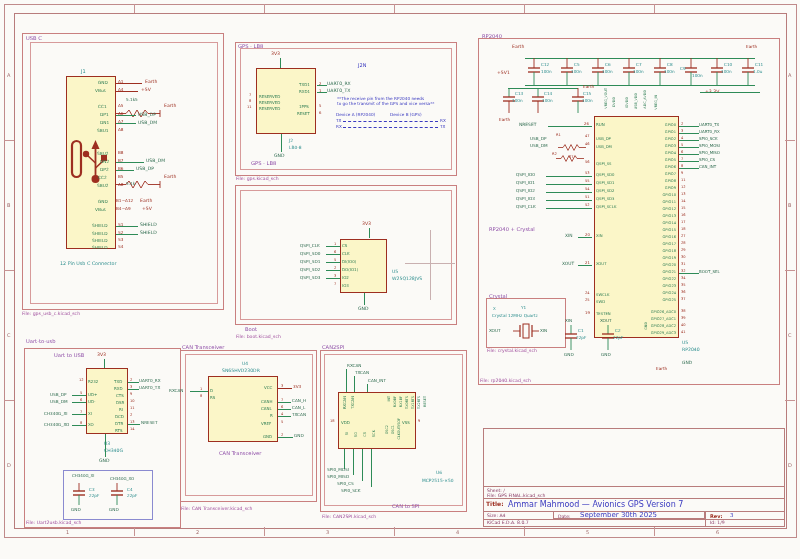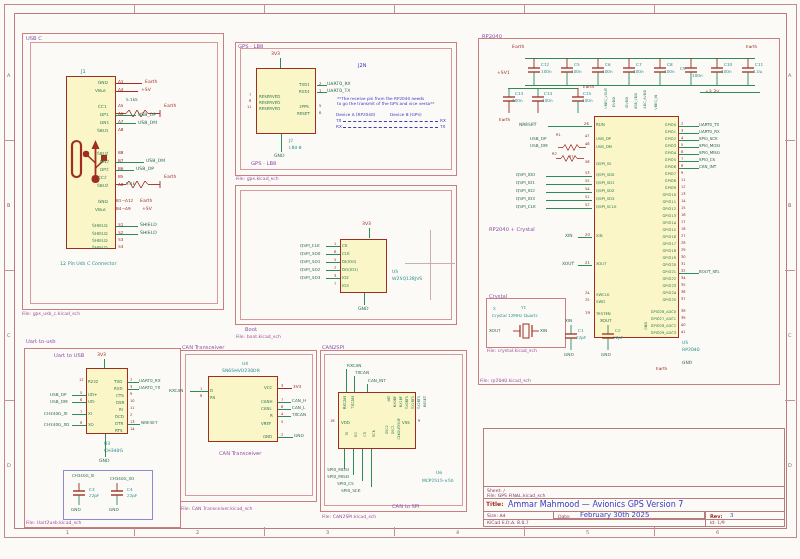--- a/index.html
+++ b/index.html
@@ -810,19 +810,19 @@
   <div class="tb" style="left:483px;top:519px;width:302px;height:8px;"></div>
   <div class="tb" style="left:705px;top:511px;width:80px;height:16px;"></div>
   <div class="tb" style="left:553px;top:511px;width:152px;height:8px;"></div>
 
   <div class="tbtext" style="left:487px;top:488px;">Sheet: /</div>
   <div class="tbtext" style="left:487px;top:493px;">File: GPS FINAL.kicad_sch</div>
   <div class="tbtitle" style="left:486px;top:500px;">Title:</div>
   <div class="tbtitleval" style="left:508px;top:500px;">Ammar Mahmood — Avionics GPS Version 7</div>
   <div class="tbtext" style="left:487px;top:513px;">Size: A4</div>
   <div class="tbtext" style="left:558px;top:514px;">Date:</div>
-  <div class="tbdateval" style="left:580px;top:511px;">February 30th 2025</div>
+  <div class="tbdateval" style="left:580px;top:511px;">September 30th 2025</div>
   <div class="tbrev" style="left:710px;top:513px;">Rev:</div>
   <div class="tbrevval" style="left:730px;top:512px;">3</div>
   <div class="tbtext" style="left:487px;top:520px;">KiCad E.D.A.  8.0.7</div>
   <div class="tbtext" style="left:710px;top:520px;">Id: 1/9</div>
 
 </div>
 
 </body></html>

